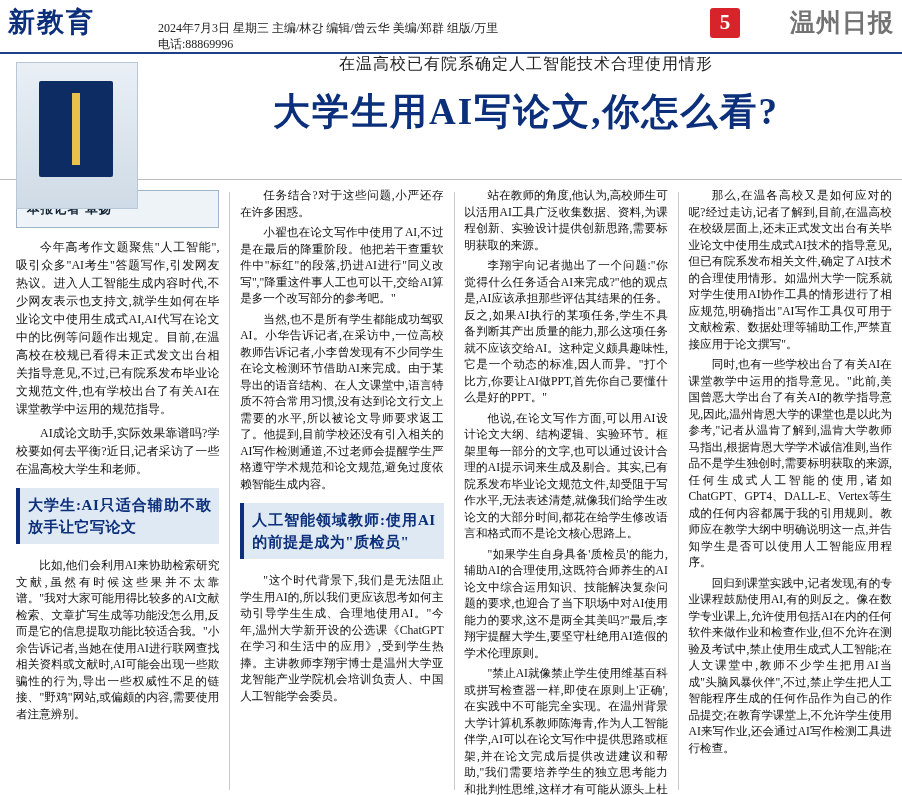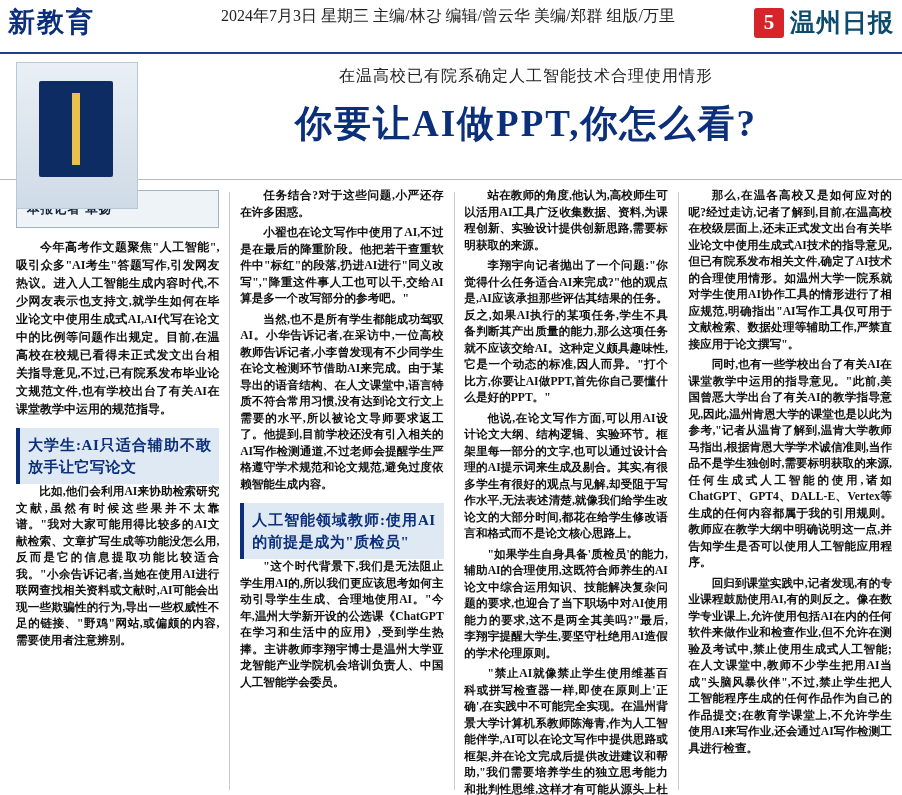--- a/index.html
+++ b/index.html
@@ -20,36 +20,37 @@
     display:flex;align-items:flex-start;
   }
   .mh-title{
     font-family:"Liberation Serif", serif;
     font-size:27px;font-weight:bold;color:#0b2f7a;
     letter-spacing:2px;
     padding:4px 0 0 8px;
     width:150px;
   }
   .mh-center{
-    flex:1;text-align:center;
-    font-size:16px;color:#222;
-    padding-top:8px;padding-right:16px;
+    flex:1;text-align:left;
+    font-size:12px;color:#222;
+    padding-top:20px;padding-right:16px;
     line-height:16px;
   }
   .mh-right{
     display:flex;align-items:center;gap:6px;padding-top:6px;padding-right:8px;
   }
   .page-num{
     width:30px;height:30px;background:#d7242a;color:#fff;
     font-size:21px;font-weight:bold;display:flex;align-items:center;justify-content:center;
     border-radius:3px;
   }
   .paper-name{
-    font-size:25px;font-weight:bold;color:#0c4a6e;letter-spacing:1px;
+    font-size:25px;font-weight:bold;color:#737373;letter-spacing:1px;
     font-family:"Liberation Serif", serif;
+    margin-left:44px;
   }
 
   
   .banner{
     position:relative;height:125px;border-bottom:1px solid #bcbcbc;
   }
   .bookmark{
     position:absolute;left:16px;top:8px;width:120px;height:145px;
     background:linear-gradient(180deg,#e9eff5 0%, #cfdbe6 100%);
     border:1px solid #b9c8d6;
@@ -57,21 +58,21 @@
   }
   .bookmark:before{
     content:"";position:absolute;left:22px;top:18px;width:74px;height:96px;
     background:#0d2c63;border-radius:2px;
   }
   .bookmark:after{
     content:"";position:absolute;left:55px;top:30px;width:8px;height:72px;
     background:#e8c24a;
   }
   .headline-wrap{
-    margin-left:150px;padding-top:12px;text-align:center;
+    margin-left:150px;padding-top:0;text-align:center;
   }
   .kicker{
     font-size:16px;color:#222;letter-spacing:1px;margin-bottom:12px;
     font-family:"Liberation Serif", serif;
   }
   .headline{
     font-size:37px;font-weight:bold;color:#0b2f7a;letter-spacing:2px;
     font-family:"Liberation Serif", serif;
   }
 
@@ -85,21 +86,21 @@
     box-sizing:border-box;
   }
   .col{
     width:282px;
     font-size:11.6px;
     line-height:16.5px;
     text-align:justify;
     color:#111;
   }
   .col.c1{padding-left:6px;}
-  .col p{margin:0 0 4px 0;text-indent:2em;font-weight:bold;}
+  .col p{margin:0 0 4px 0;text-indent:2em;}
   .rule-v{
     width:1px;background:#c9c9c9;margin-top:4px;
   }
 
   .byline-box{
     border:1px solid #9fb4c6;
     background:#eef3f8;
     height:36px;
     margin:2px 0 10px 0;
     display:flex;align-items:center;
@@ -107,57 +108,59 @@
     font-size:12.5px;font-weight:bold;color:#123;
     letter-spacing:1px;
   }
   .lead{
     font-size:12px;line-height:18px;margin-bottom:8px;
   }
   .lead p{text-indent:2em;margin:0 0 6px 0;}
 
   .subhead{
     color:#0b2f7a;font-weight:bold;font-size:15px;line-height:22px;
-    margin:10px 0 0 0;letter-spacing:0.5px;
+    margin:10px 0 14px 0;letter-spacing:0.5px;
   }
   .subhead.blue-box{
     background:#dfe9f4;border-left:4px solid #0b2f7a;
     padding:6px 8px;
   }
 </style>
 </head>
 <body>
 
 <div class="page">
 
   <div class="masthead">
     <div class="mh-title">新教育</div>
     <div class="mh-center">
       <div>2024年7月3日 星期三 主编/林강 编辑/曾云华 美编/郑群 组版/万里</div>
+      <div>电话:88869996</div>
     </div>
     <div class="mh-right">
       <div class="page-num">5</div>
       <div class="paper-name">温州日报</div>
     </div>
   </div>
 
   <div class="banner">
     <div class="bookmark"></div>
     <div class="headline-wrap">
       <div class="kicker">在温高校已有院系确定人工智能技术合理使用情形</div>
-      <div class="headline">你要让AI做PPT,你怎么看?</div>
+      <div class="headline">大学生用AI写论文,你怎么看?</div>
     </div>
   </div>
 
   <div class="body">
 
     <div class="col c1">
       <div class="byline-box">本报记者 卓扬</div>
       <div class="lead">
         <p>今年高考作文题聚焦"人工智能",吸引众多"AI考生"答题写作,引发网友热议。进入人工智能生成内容时代,不少网友表示也支持文,就学生如何在毕业论文中使用生成式AI,AI代写在论文中的比例等问题作出规定。目前,在温高校在校规已看得未正式发文出台相关指导意见,不过,已有院系发布毕业论文规范文件,也有学校出台了有关AI在课堂教学中运用的规范指导。</p>
+        <p>AI成论文助手,实际效果靠谱吗?学校要如何去平衡?近日,记者采访了一些在温高校大学生和老师。</p>
       </div>
       <div class="subhead blue-box">大学生:AI只适合辅助不敢放手让它写论文</div>
       <p>比如,他们会利用AI来协助检索研究文献,虽然有时候这些果并不太靠谱。"我对大家可能用得比较多的AI文献检索、文章扩写生成等功能没怎么用,反而是它的信息提取功能比较适合我。"小余告诉记者,当她在使用AI进行联网查找相关资料或文献时,AI可能会出现一些欺骗性的行为,导出一些权威性不足的链接、"野鸡"网站,或偏颇的内容,需要使用者注意辨别。</p>
 
     </div>
 
     <div class="rule-v"></div>
 
     <div class="col c2">
       <p>任务结合?对于这些问题,小严还存在许多困惑。</p>
@@ -165,21 +168,21 @@
       <p>当然,也不是所有学生都能成功驾驭AI。小华告诉记者,在采访中,一位高校教师告诉记者,小李曾发现有不少同学生在论文检测环节借助AI来完成。由于某导出的语音结构、在人文课堂中,语言特质不符合常用习惯,没有达到论文行文上需要的水平,所以被论文导师要求返工了。他提到,目前学校还没有引入相关的AI写作检测通道,不过老师会提醒学生严格遵守学术规范和论文规范,避免过度依赖智能生成内容。</p>
       <div class="subhead blue-box">人工智能领域教师:使用AI的前提是成为"质检员"</div>
       <p>"这个时代背景下,我们是无法阻止学生用AI的,所以我们更应该思考如何主动引导学生生成、合理地使用AI。"今年,温州大学新开设的公选课《ChatGPT在学习和生活中的应用》,受到学生热捧。主讲教师李翔宇博士是温州大学亚龙智能产业学院机会培训负责人、中国人工智能学会委员。</p>
     </div>
 
     <div class="rule-v"></div>
 
     <div class="col c3">
       <p>站在教师的角度,他认为,高校师生可以活用AI工具广泛收集数据、资料,为课程创新、实验设计提供创新思路,需要标明获取的来源。</p>
       <p>李翔宇向记者抛出了一个问题:"你觉得什么任务适合AI来完成?"他的观点是,AI应该承担那些评估其结果的任务。反之,如果AI执行的某项任务,学生不具备判断其产出质量的能力,那么这项任务就不应该交给AI。这种定义颇具趣味性,它是一个动态的标准,因人而异。"打个比方,你要让AI做PPT,首先你自己要懂什么是好的PPT。"</p>
-      <p>他说,在论文写作方面,可以用AI设计论文大纲、结构逻辑、实验环节。框架里每一部分的文字,也可以通过设计合理的AI提示词来生成及剔合。其实,有很多学生有很好的观点与见解,却受阻于写作水平,无法表述清楚,就像我们给学生改论文的大部分时间,都花在给学生修改语言和格式而不是论文核心思路上。</p>
+      <p>他说,在论文写作方面,可以用AI设计论文大纲、结构逻辑、实验环节。框架里每一部分的文字,也可以通过设计合理的AI提示词来生成及剔合。其实,已有院系发布毕业论文规范文件,却受阻于写作水平,无法表述清楚,就像我们给学生改论文的大部分时间,都花在给学生修改语言和格式而不是论文核心思路上。</p>
       <p>"如果学生自身具备'质检员'的能力,辅助AI的合理使用,这既符合师养生的AI论文中综合运用知识、技能解决复杂问题的要求,也迎合了当下职场中对AI使用能力的要求,这不是两全其美吗?"最后,李翔宇提醒大学生,要坚守杜绝用AI造假的学术伦理原则。</p>
       <p>"禁止AI就像禁止学生使用维基百科或拼写检查器一样,即使在原则上'正确',在实践中不可能完全实现。在温州背景大学计算机系教师陈海青,作为人工智能伴学,AI可以在论文写作中提供思路或框架,并在论文完成后提供改进建议和帮助,"我们需要培养学生的独立思考能力和批判性思维,这样才有可能从源头上杜绝学术不端行为。"</p>
 
     </div>
 
     <div class="rule-v"></div>
 
     <div class="col c4">
       <p>那么,在温各高校又是如何应对的呢?经过走访,记者了解到,目前,在温高校在校级层面上,还未正式发文出台有关毕业论文中使用生成式AI技术的指导意见,但已有院系发布相关文件,确定了AI技术的合理使用情形。如温州大学一院系就对学生使用AI协作工具的情形进行了相应规范,明确指出"AI写作工具仅可用于文献检索、数据处理等辅助工作,严禁直接应用于论文撰写"。</p>
       <p>同时,也有一些学校出台了有关AI在课堂教学中运用的指导意见。"此前,美国曾恶大学出台了有关AI的教学指导意见,因此,温州肯恩大学的课堂也是以此为参考,"记者从温肯了解到,温肯大学教师马指出,根据肯恩大学学术诚信准则,当作品不是学生独创时,需要标明获取的来源,任何生成式人工智能的使用,诸如ChatGPT、GPT4、DALL-E、Vertex等生成的任何内容都属于我的引用规则。教师应在教学大纲中明确说明这一点,并告知学生是否可以使用人工智能应用程序。</p>

